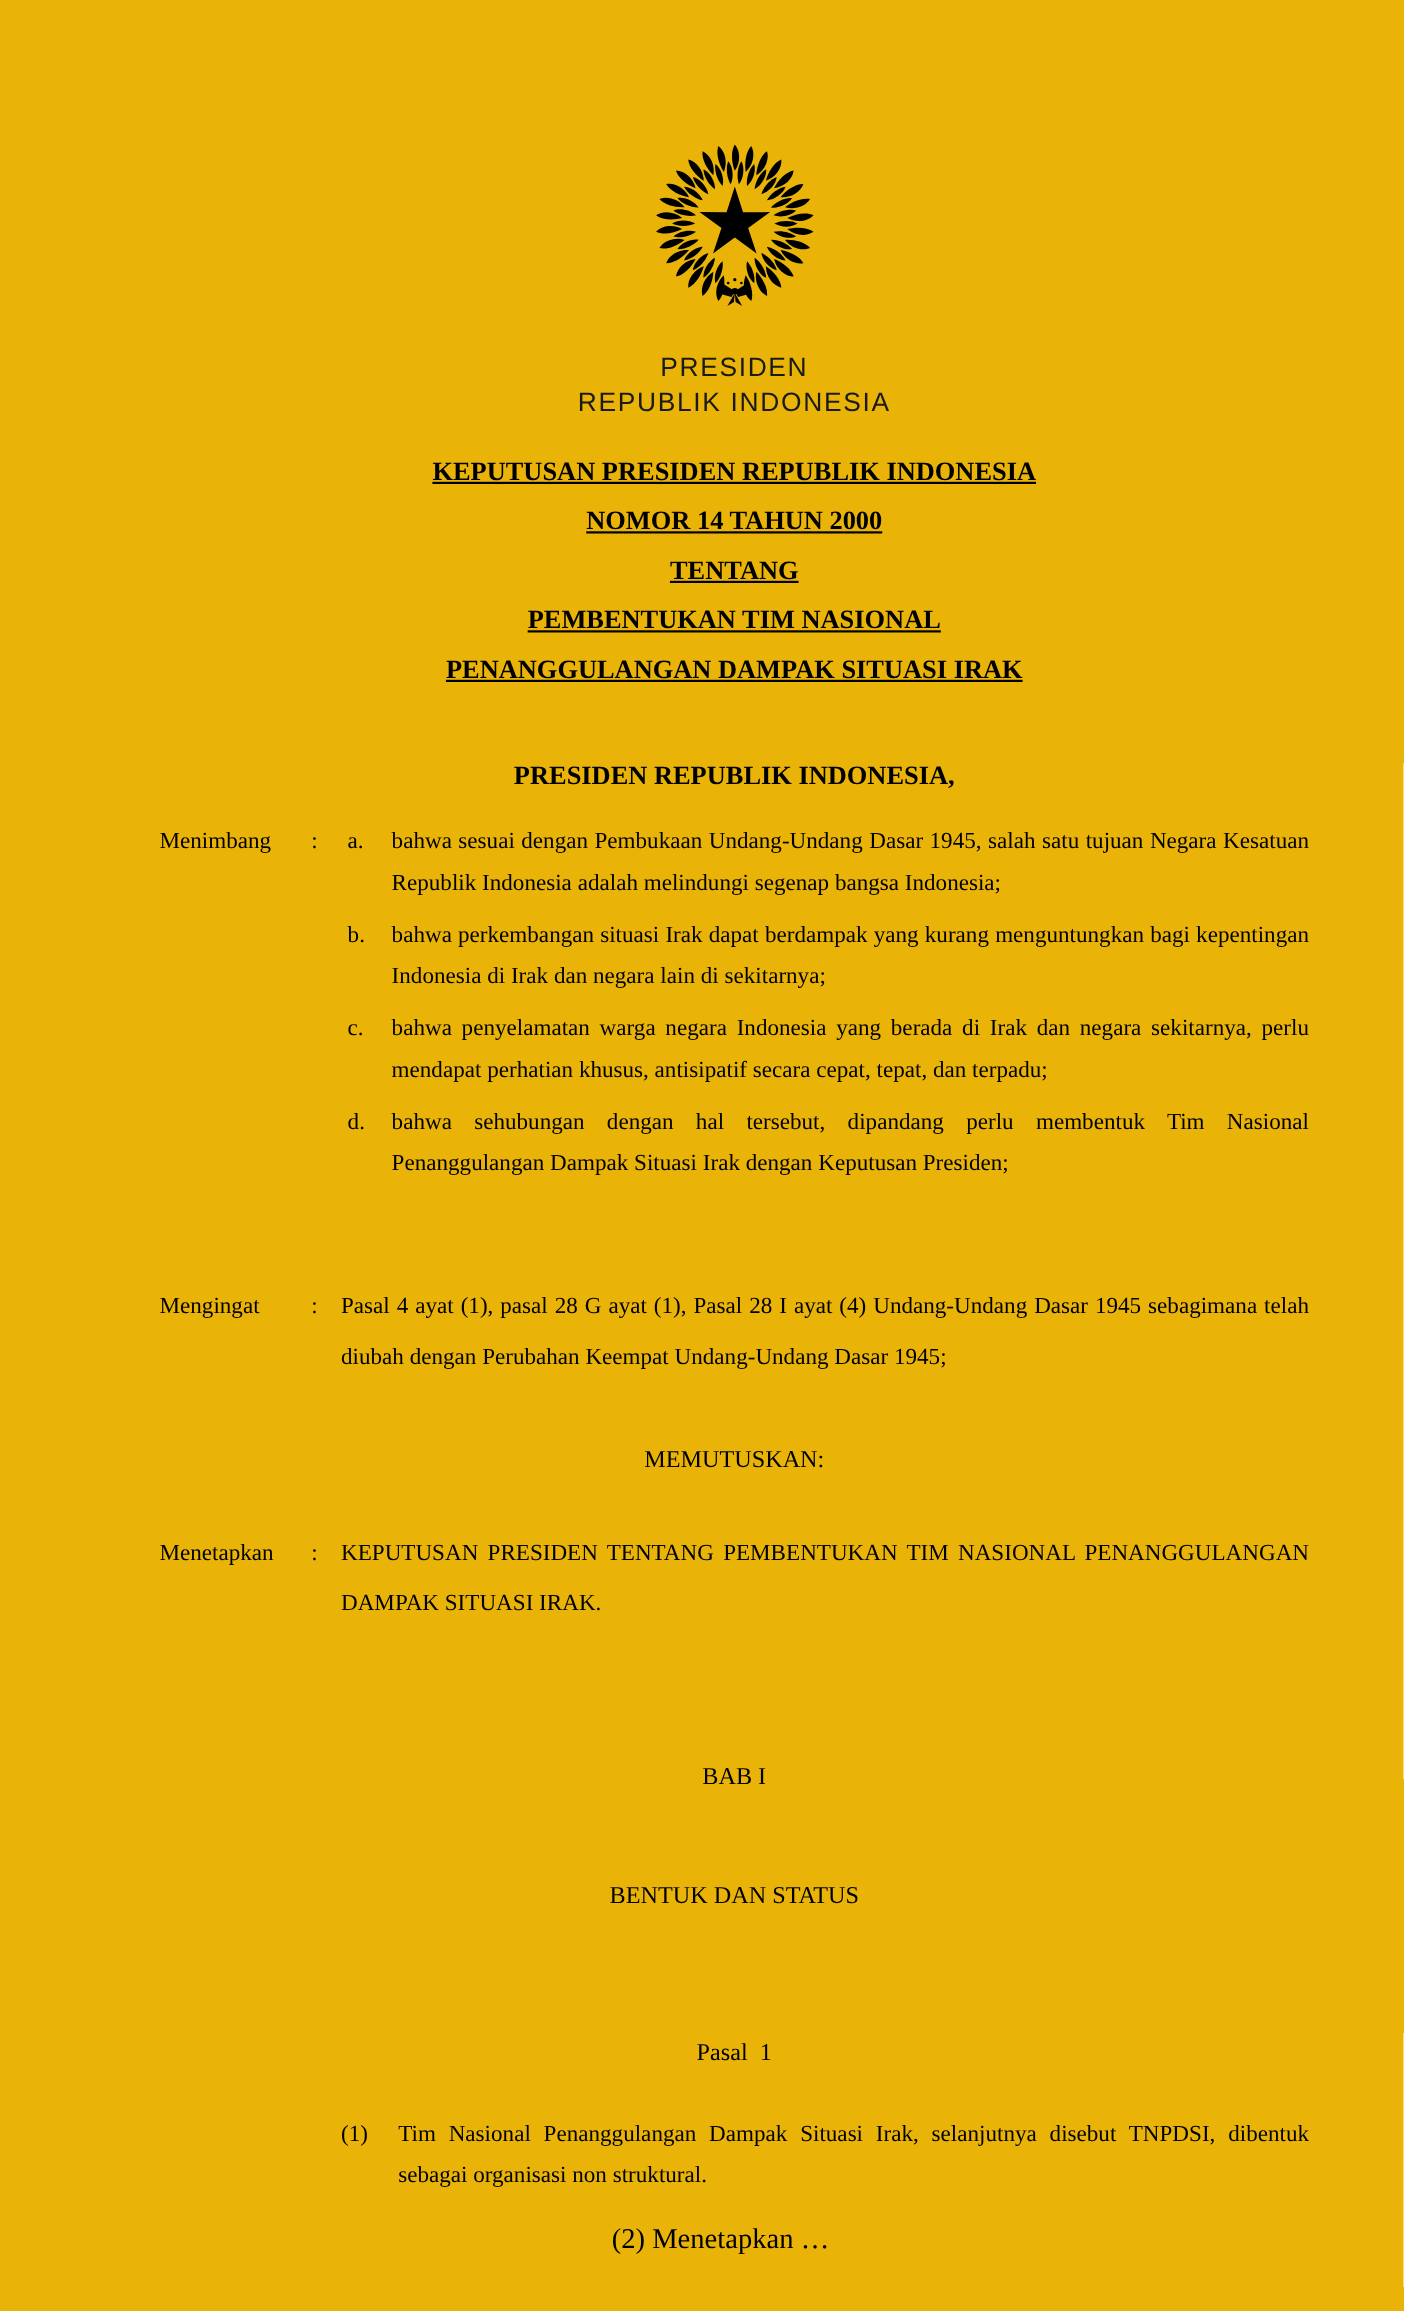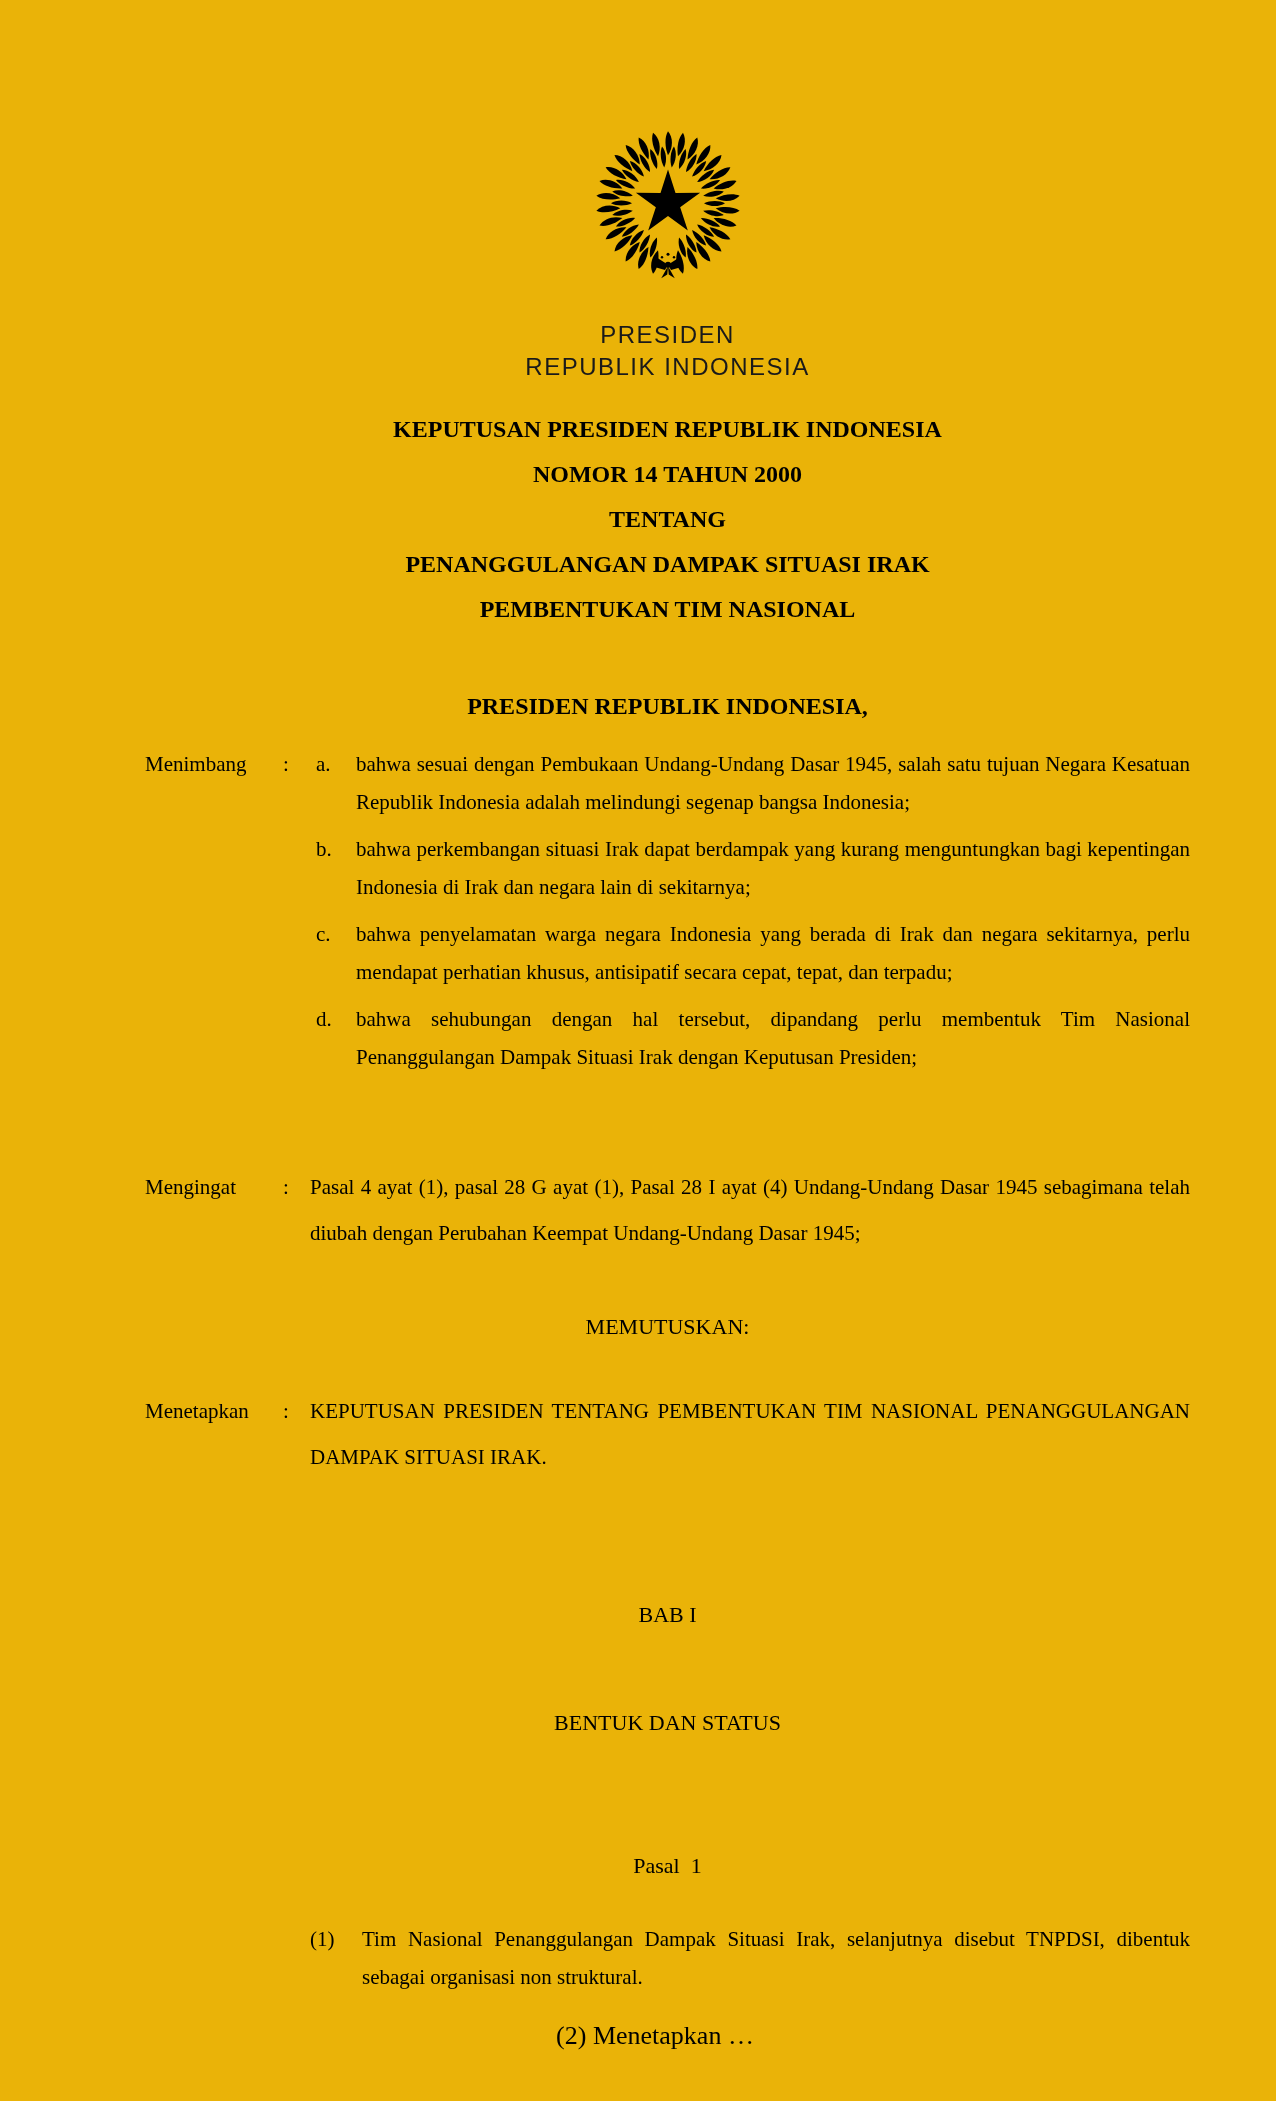--- a/index.html
+++ b/index.html
@@ -31,20 +31,21 @@
     color: #1a1a1a;
   }
 
   
   .title-block { margin-top: 24px; text-align: center; }
   .title-line {
     font-weight: bold;
     font-size: 24px;
     line-height: 45px;
     white-space: pre-wrap;
+    text-decoration: underline;
   }
   .salutation {
     margin-top: 52px;
     text-align: center;
     font-weight: bold;
     font-size: 24px;
     line-height: 44px;
   }
 
   
@@ -209,22 +210,22 @@
 
   <div class="letterhead">
     <div>PRESIDEN</div>
     <div>REPUBLIK INDONESIA</div>
   </div>
 
   <div class="title-block">
     <div class="title-line">KEPUTUSAN PRESIDEN REPUBLIK INDONESIA</div>
     <div class="title-line">NOMOR 14 TAHUN 2000</div>
     <div class="title-line">TENTANG</div>
+    <div class="title-line">PEMBENTUKAN TIM NASIONAL</div>
     <div class="title-line">PENANGGULANGAN DAMPAK SITUASI IRAK</div>
-    <div class="title-line">PEMBENTUKAN TIM NASIONAL</div>
   </div>
 
   <div class="salutation">PRESIDEN REPUBLIK INDONESIA,</div>
 
   <div class="clause-row menimbang-row">
     <div class="clause-label">Menimbang</div>
     <div class="clause-colon">:</div>
     <div>
       <div class="sub-item">
         <div class="item-letter">a.</div>

